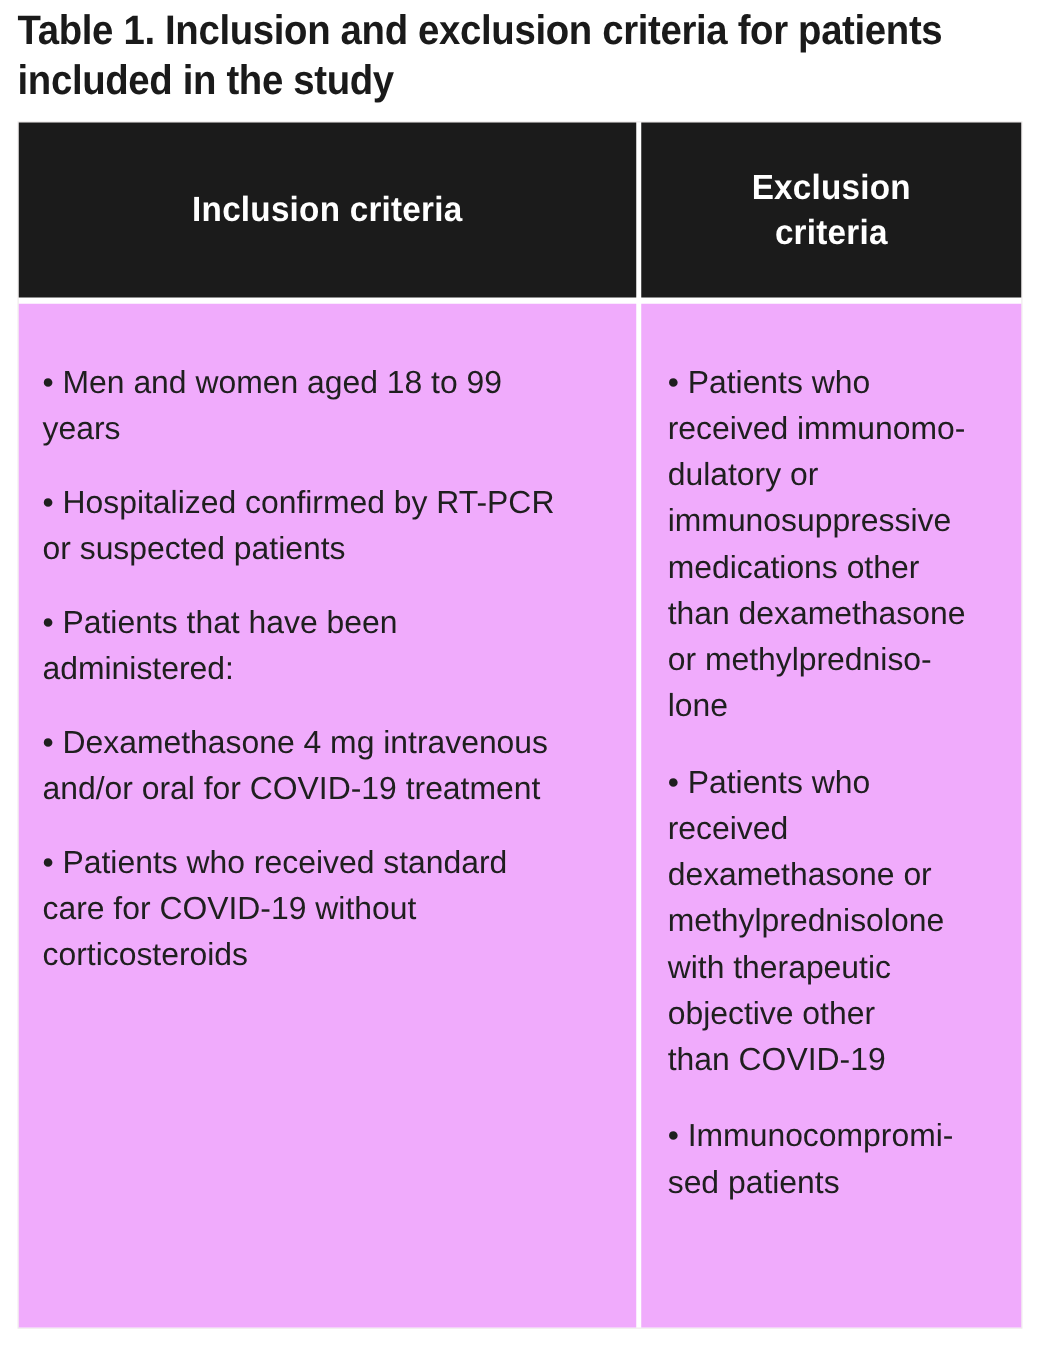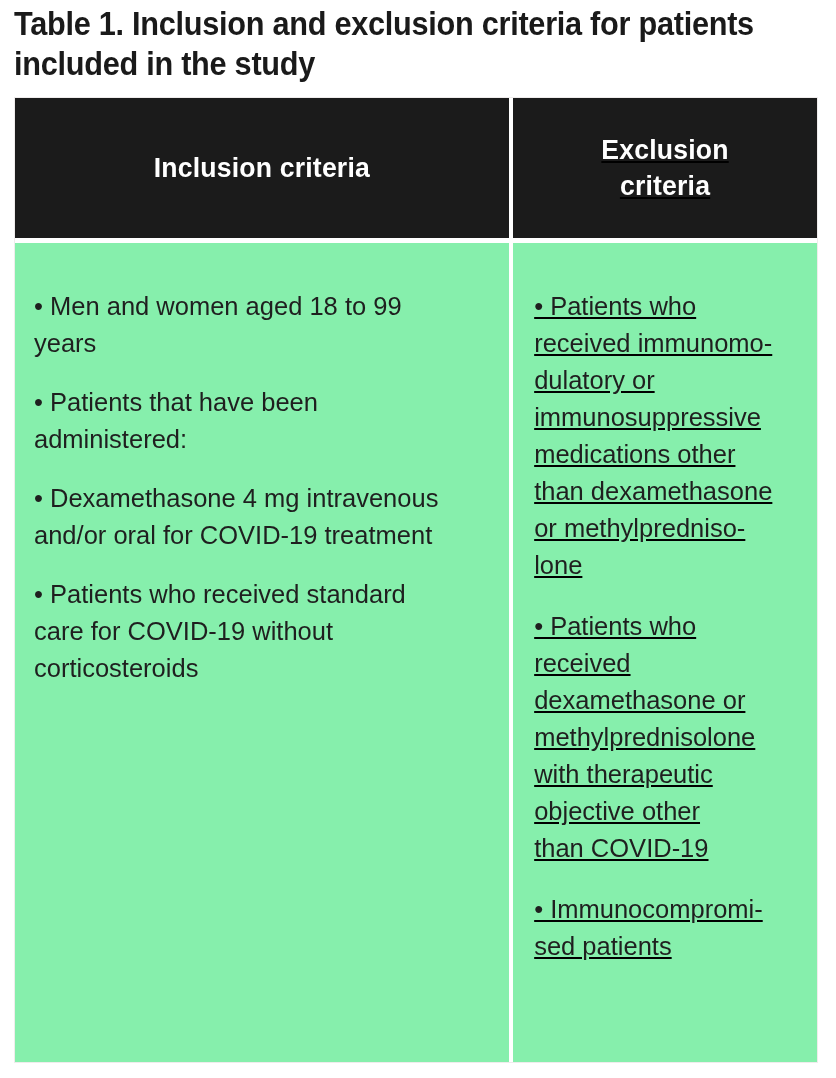--- a/index.html
+++ b/index.html
@@ -56,21 +56,21 @@
     display: flex;
     gap: 4px;
     box-sizing: border-box;
   }
   .col {
     display: flex;
     flex-direction: column;
     box-sizing: border-box;
   }
   .col-inclusion { width: 579px; }
-  .col-exclusion { width: 356px; text-decoration: underline; }
+  .col-exclusion { width: 356px; }
 
   
   .head-cell {
     background: #1b1b1b;
     color: #ffffff;
     height: 140px;
     display: flex;
     align-items: center;
     justify-content: center;
     text-align: center;
@@ -80,21 +80,21 @@
     font-family: "Liberation Sans Narrow", "Liberation Sans", sans-serif;
     font-weight: bold;
     font-size: 28px;
     line-height: 36px;
     letter-spacing: 0.2px;
     transform: scaleX(0.95);
   }
 
   
   .body-cell {
-    background: #86efac;
+    background: #f0abfc;
     flex: 1 1 auto;
     box-sizing: border-box;
     margin-top: 5px;
     overflow: hidden;
   }
   .body-inner {
     padding: 45px 16px 0 19px;
   }
   .body-inner-right {
     padding: 45px 22px 0 21px;
@@ -128,20 +128,22 @@
   <div class="table-grid">
 
     <div class="col col-inclusion">
       <div class="head-cell">
         <div class="head-text">Inclusion criteria</div>
       </div>
       <div class="body-cell">
         <div class="body-inner">
           <p class="bullet">• Men and women aged 18 to 99
 years</p>
+          <p class="bullet">• Hospitalized confirmed by RT-PCR
+or suspected patients</p>
           <p class="bullet">• Patients that have been
 administered:</p>
           <p class="bullet">• Dexamethasone 4 mg intravenous
 and/or oral for COVID-19 treatment</p>
           <p class="bullet">• Patients who received standard
 care for COVID-19 without
 corticosteroids</p>
         </div>
       </div>
     </div>

